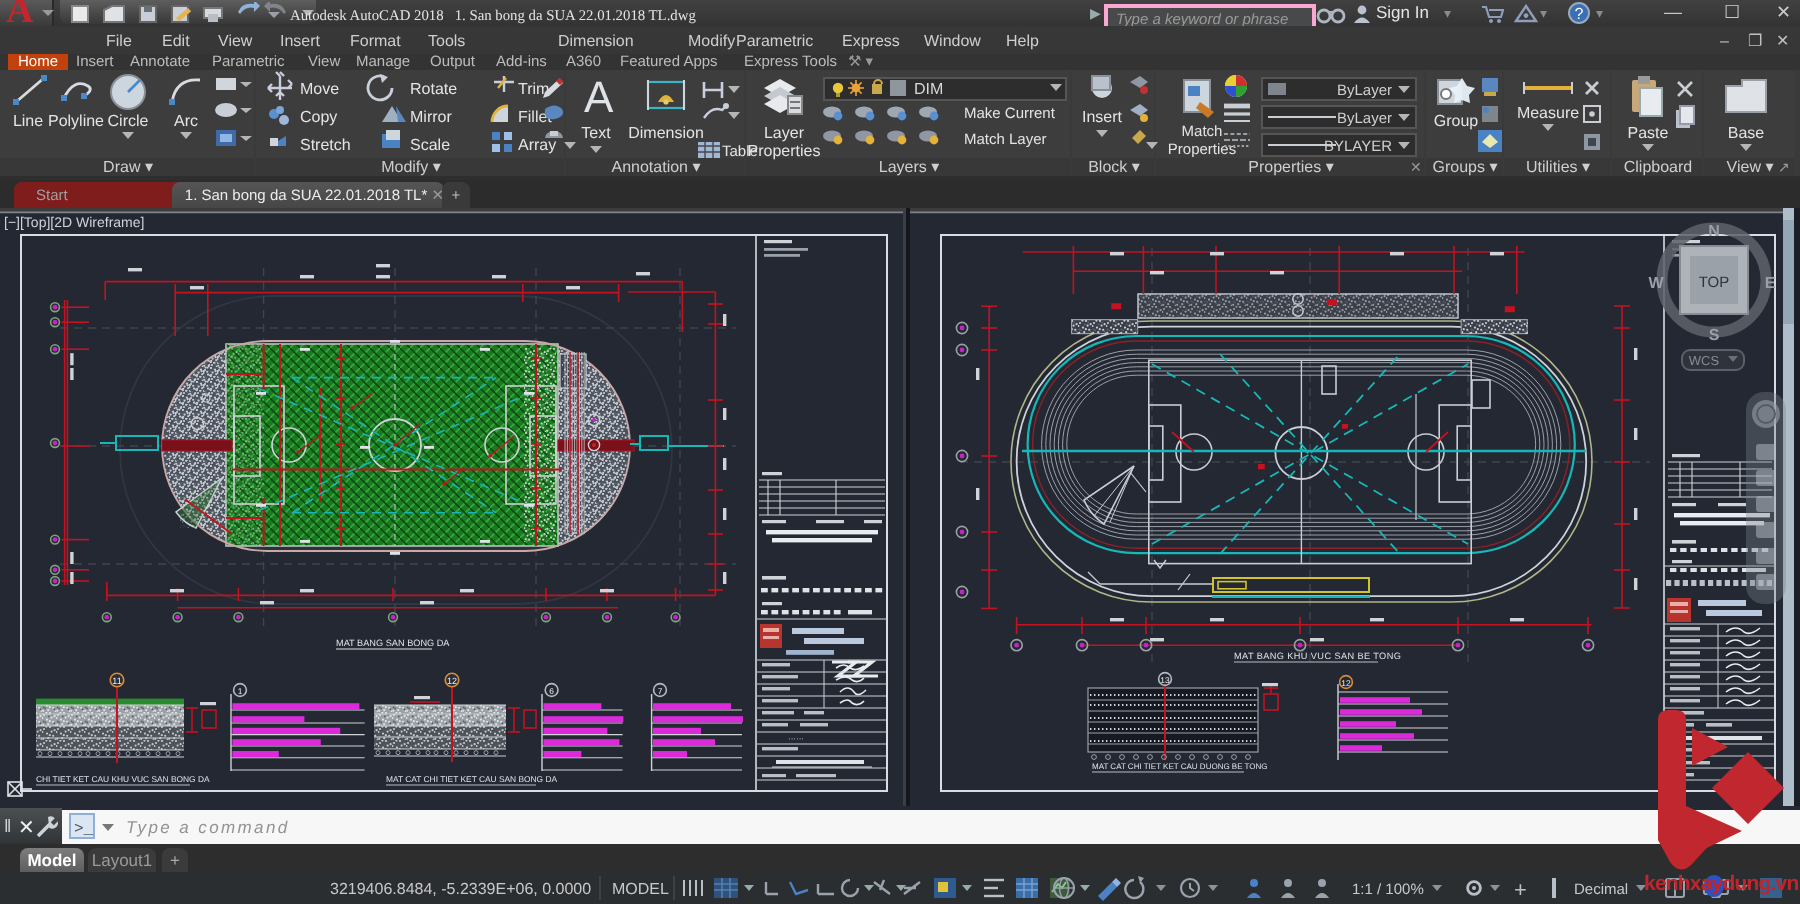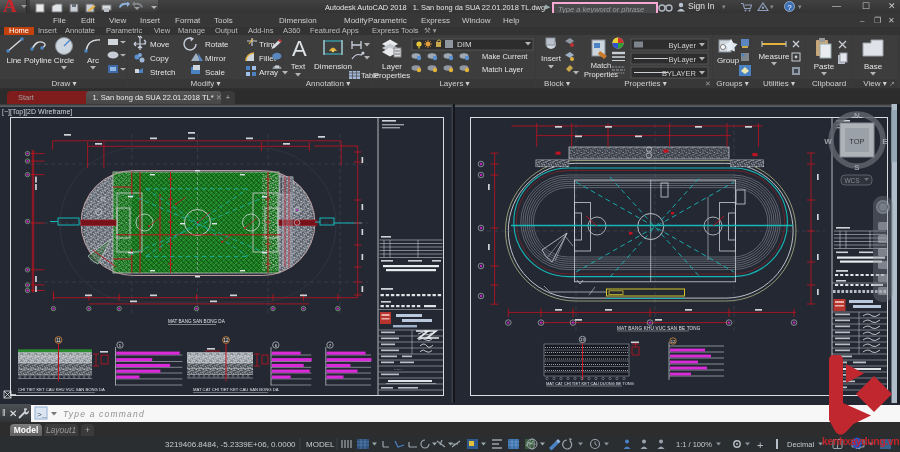--- a/index.html
+++ b/index.html
@@ -4,21 +4,21 @@
 <style>
 html,body{margin:0;padding:0;background:#1f1f1f;}
 #app{position:relative;width:900px;height:452px;overflow:hidden;font-family:"Liberation Sans",sans-serif;background:#232833;}
 .abs{position:absolute;}
 
 #titlebar{left:0;top:0;width:900px;height:13px;background:linear-gradient(#414141,#333333);}
 #alogo{left:0;top:0;width:26px;height:13px;background:linear-gradient(#5a5a5a,#3a3a3a);border-right:1px solid #2a2a2a;}
 #alogo span{position:absolute;left:3px;top:-5px;font-size:19px;font-weight:bold;color:#c8242b;font-family:"Liberation Serif",serif;}
 #alogo i{position:absolute;left:21px;top:5px;border:3px solid transparent;border-top-color:#999;}
 #qat{left:30px;top:0px;width:128px;height:12px;background:linear-gradient(#5e5e5e,#383838);border-radius:0 0 4px 4px;}
-#ttext{left:145px;top:2.5px;width:400px;text-align:right;font-size:7.4px;color:#e5e5e5;}
+#ttext{left:145px;top:2.5px;width:400px;text-align:left;font-size:7.4px;color:#e5e5e5;font-family:Liberation Serif, serif;}
 #srch{left:552px;top:1.5px;width:102px;height:10px;background:#47494b;border:2px solid #f9a8d4;}
 #srch span{position:absolute;left:4px;top:1px;font-size:7.5px;font-style:italic;color:#9a9a9a;}
 .tbico{position:absolute;top:1px;font-size:9px;color:#b9c2cf;}
 #winbtns{left:810px;top:0;width:90px;height:13px;}
 #winbtns span{position:absolute;top:1px;color:#c9c9c9;font-size:9px;}
 
 #menubar{left:0;top:13px;width:900px;height:14px;background:#373737;border-bottom:6px solid #fca5a5;}
 #menubar span{position:absolute;top:3px;font-size:8px;color:#cfcfcf;}
 #mdibtn{left:860px;top:16px;width:40px;height:9px;}
 #mdibtn span{position:absolute;top:0;color:#c0c0c0;font-size:8px;}
@@ -1263,21 +1263,21 @@
       <svg width="869" height="17">
         <rect x="4" y="2" width="12" height="12" fill="#dce6f2" stroke="#8fafd4"></rect>
         <text x="6" y="11.5" font-size="8" fill="#456" font-family="Liberation Mono">&gt;_</text>
         <path d="M20 7 l3 3.5 3 -3.5z" fill="#777"></path>
         <text x="32" y="11.5" font-size="8.5" font-style="italic" fill="#929292" font-family="Liberation Sans" letter-spacing="1.2">Type a command</text>
       </svg>
     </div>
   </div>
   <div id="modelrow" class="abs">
     <div class="mtab" style="left:10px;width:32px;background:linear-gradient(#7d7d7d,#5e5e5e);color:#fff;font-weight:bold;">Model</div>
-    <div class="mtab" style="left:44px;width:34px;background:#3b3b3b;color:#9a9a9a;font-style:italic;">Layout1</div>
+    <div class="mtab" style="left:44px;width:34px;background:#3b3b3b;color:#9a9a9a;">Layout1</div>
     <div class="mtab" style="left:81px;width:13px;background:#3b3b3b;color:#aaa;">+</div>
   </div>
   <div id="statusbar" class="abs">
       <svg width="900" height="16" style="position:absolute;left:0;top:0;">
         <rect x="0" y="0" width="900" height="16" fill="#2b2e31"></rect>
         <text x="165" y="11" font-size="8" fill="#c9c9c9" font-family="Liberation Sans">3219406.8484, -5.2339E+06, 0.0000</text>
         <line x1="300" y1="2" x2="300" y2="14" stroke="#3e4144"></line>
         <text x="306" y="11" font-size="8" fill="#c9c9c9" font-family="Liberation Sans">MODEL</text>
         <line x1="337" y1="2" x2="337" y2="14" stroke="#3e4144"></line>
         <g stroke="#b9bfc6" stroke-width="1">

